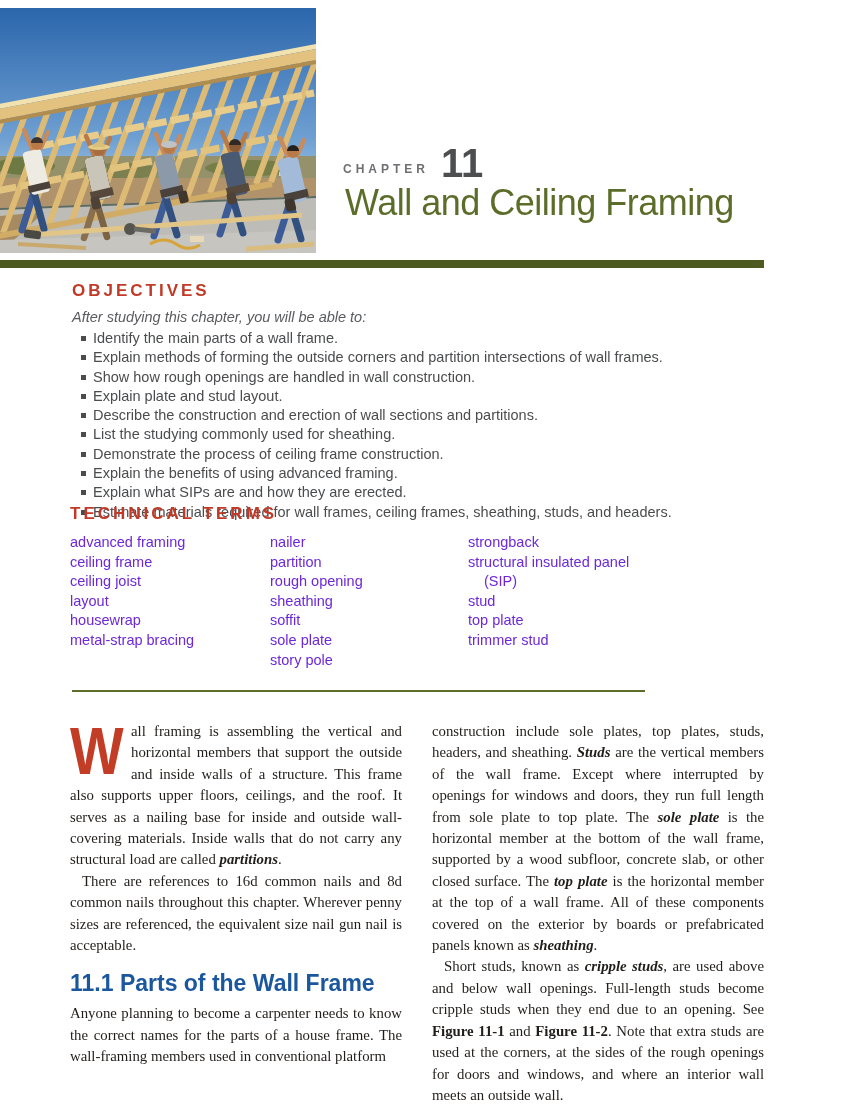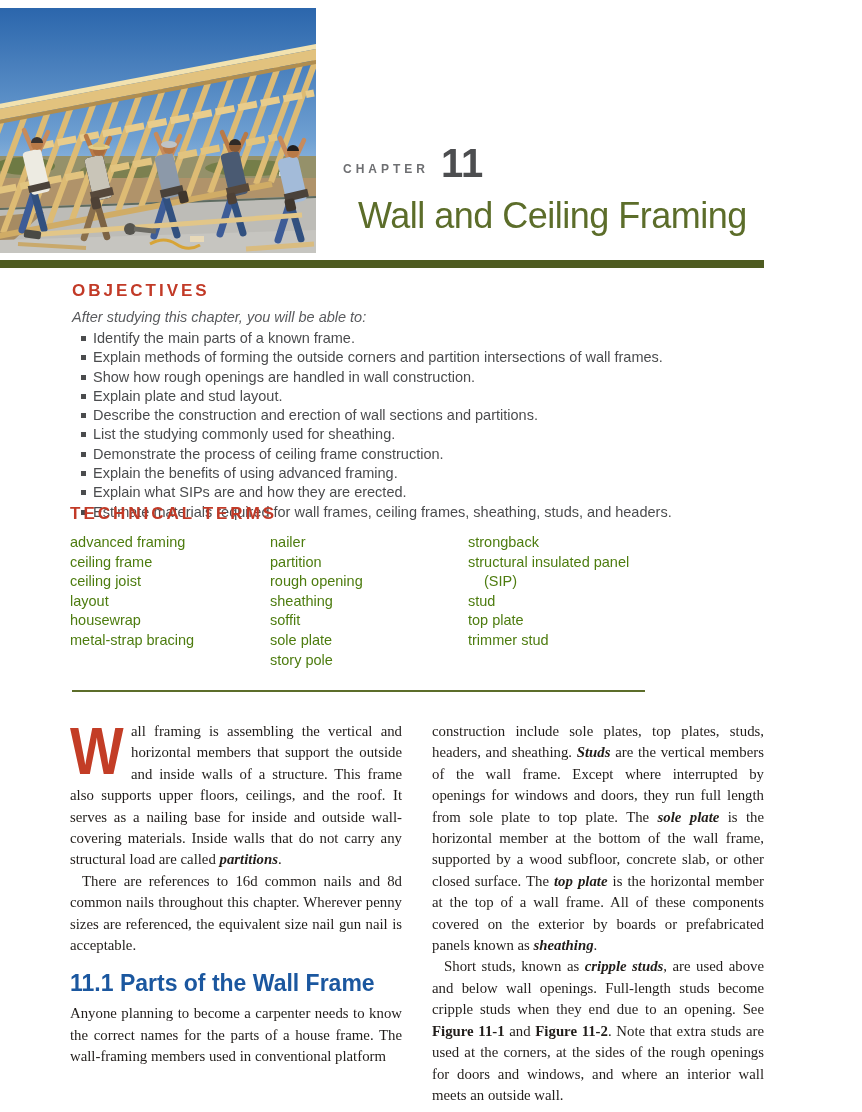--- a/index.html
+++ b/index.html
@@ -20,21 +20,21 @@
 
   
   .sec-label{color:#C23A27;font-weight:bold;font-size:17px;letter-spacing:3px;}
   .objectives{position:absolute;left:72px;top:281px;width:700px;}
   .obj-intro{font-style:italic;color:#5A5B5E;font-size:14.5px;margin:7px 0 3px 0;line-height:18px;}
   .obj-item{display:flex;align-items:flex-start;font-size:14.5px;color:#4B4C4E;line-height:19.3px;}
   .sq{flex:none;width:5px;height:5px;background:#4B4C4E;margin:7px 7px 0 9px;}
 
   .terms{position:absolute;left:70px;top:504px;width:710px;}
   .terms-grid{display:flex;margin-top:9px;}
-  .tcol{font-size:14.5px;color:#4d7c0f;line-height:19.6px;}
+  .tcol{font-size:14.5px;color:#6d28d9;line-height:19.6px;}
   .tcol-1{width:200px;}
   .tcol-2{width:198px;}
   .tcol-3{width:240px;}
   .term{white-space:pre-line;padding-left:16px;text-indent:-16px;}
 
   .rule{position:absolute;left:72px;top:690px;width:573px;height:2px;background:#5C6D2A;}
 
   
   .bodytext{position:absolute;left:70px;top:721px;width:694px;display:flex;gap:30px;
             font-family:"Liberation Serif",serif;font-size:14.8px;line-height:21.4px;
@@ -179,30 +179,30 @@
       <rect x="190" y="228" width="14" height="6" fill="#E8D9B8"></rect>
       <line x1="246" y1="241" x2="314" y2="236" stroke="#D9BC80" stroke-width="5"></line>
     </svg>
   </figure>
 
   <header class="chapter-block">
     <div class="chapter-kicker">
       <span class="chapter-label">CHAPTER</span>
       <span class="chapter-number">11</span>
     </div>
-    <h1 class="chapter-title" style="margin:15px">Wall and Ceiling Framing</h1>
+    <h1 class="chapter-title" style="margin:2px">Wall and Ceiling Framing</h1>
   </header>
   <div class="green-bar"></div>
 
   <section class="objectives">
     <div class="sec-label">OBJECTIVES</div>
     <div class="obj-intro">After studying this chapter, you will be able to:</div>
     <div class="obj-item">
         <span class="sq"></span>
-        <span>Identify the main parts of a known frame.</span>
+        <span>Identify the main parts of a wall frame.</span>
       </div>
     <div class="obj-item">
         <span class="sq"></span>
         <span>Explain methods of forming the outside corners and partition intersections of wall frames.</span>
       </div>
     <div class="obj-item">
         <span class="sq"></span>
         <span>Show how rough openings are handled in wall construction.</span>
       </div>
     <div class="obj-item">

